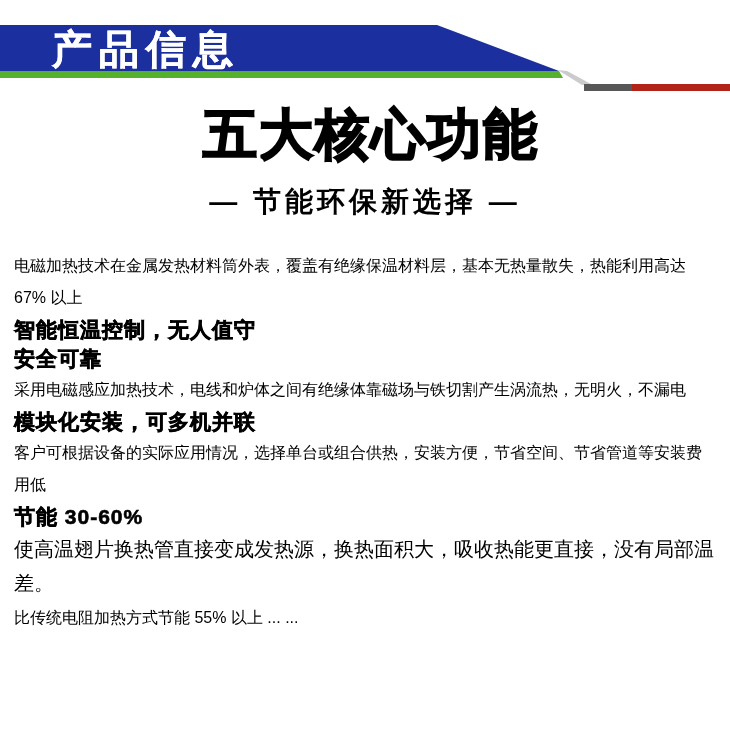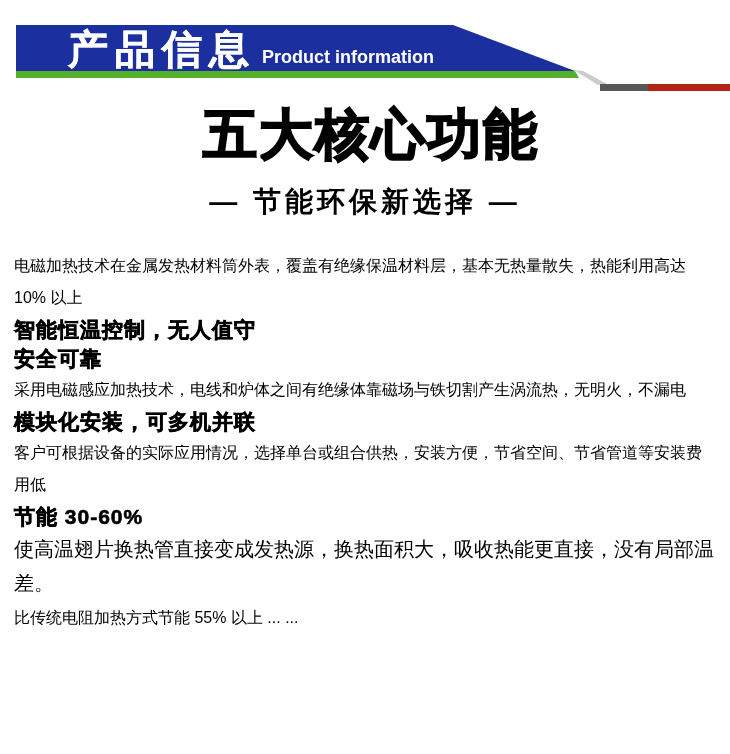--- a/index.html
+++ b/index.html
@@ -14,21 +14,21 @@
     height: 754px;
     margin: 0 auto;
     background: #ffffff;
     overflow: hidden;
     color: #000000;
   }
 
   
   .header {
     position: absolute;
-    top: 0; left: 16px;
+    top: 0; left: 0;
     width: 670px;
     height: 100px;
   }
   .header svg { position: absolute; top: 0; left: 0; display: block; }
   .banner-title-zh {
     position: absolute;
     left: 52px;
     top: 28px;
     font-size: 40px;
     line-height: 42px;
@@ -98,32 +98,31 @@
 
   <div class="header">
     <svg width="730" height="100" viewBox="0 0 730 100">
       <polygon points="0,25 437,25 559,71 0,71" fill="#1c2f9e"></polygon>
       <polygon points="0,71 559,71 563,78 0,78" fill="#55b02c"></polygon>
       <polygon points="558,70 567,71 591,84 582,85" fill="#cbcbcb"></polygon>
       <rect x="584" y="84" width="48" height="7" fill="#575757"></rect>
       <rect x="632" y="84" width="98" height="7" fill="#b22418"></rect>
     </svg>
     <div class="banner-title-zh">产品信息</div>
-    <div class="banner-title-en">Product information</div>
   </div>
 
   <div class="hero">
     <h1 class="hero-title">五大核心功能</h1>
     <div class="hero-subtitle">— 节能环保新选择 —</div>
   </div>
 
   <div class="content">
 
     <section class="feature">
-      <p>电磁加热技术在金属发热材料筒外表，覆盖有绝缘保温材料层，基本无热量散失，热能利用高达 10% 以上</p>
+      <p>电磁加热技术在金属发热材料筒外表，覆盖有绝缘保温材料层，基本无热量散失，热能利用高达 67% 以上</p>
     </section>
 
     <section class="feature">
       <h2>智能恒温控制，无人值守</h2>
     </section>
 
     <section class="feature">
       <h2>安全可靠</h2>
       <p>采用电磁感应加热技术，电线和炉体之间有绝缘体靠磁场与铁切割产生涡流热，无明火，不漏电</p>
     </section>

